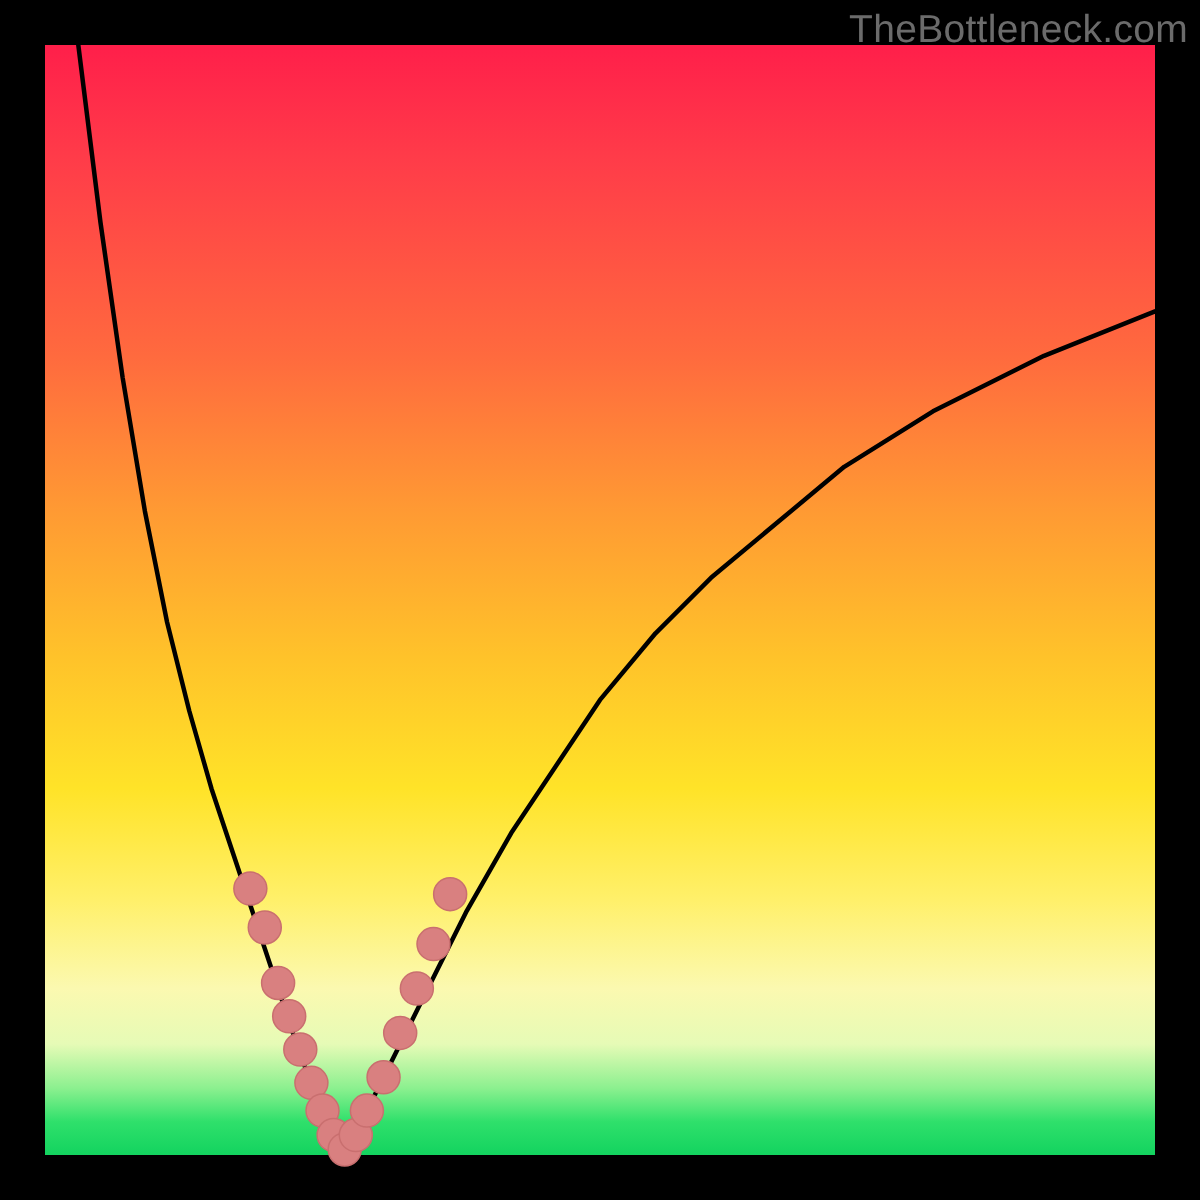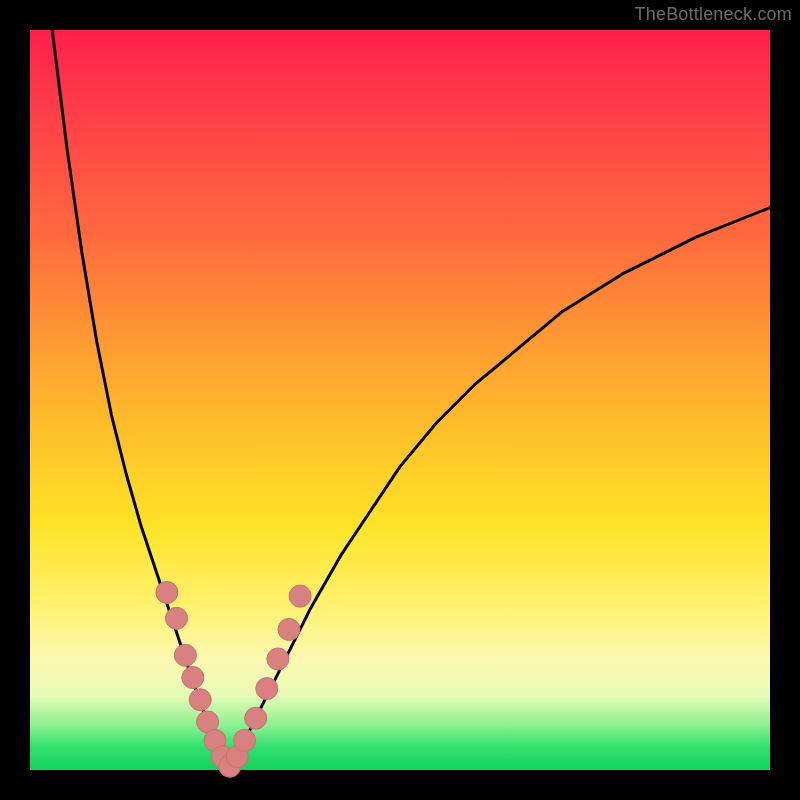--- a/index.html
+++ b/index.html
@@ -47,21 +47,21 @@
     left: 30px;
     top: 30px;
     width: 740px;
     height: 740px;
     overflow: visible;
   }
   .watermark {
     position: absolute;
     top: 4px;
     right: 8px;
-    font-size: 18px;
+    font-size: 26px;
     font-weight: 400;
     color: #6b6b6b;
     letter-spacing: 0.2px;
     user-select: none;
   }
 </style>
 </head>
 <body>
 
 <div class="frame">

